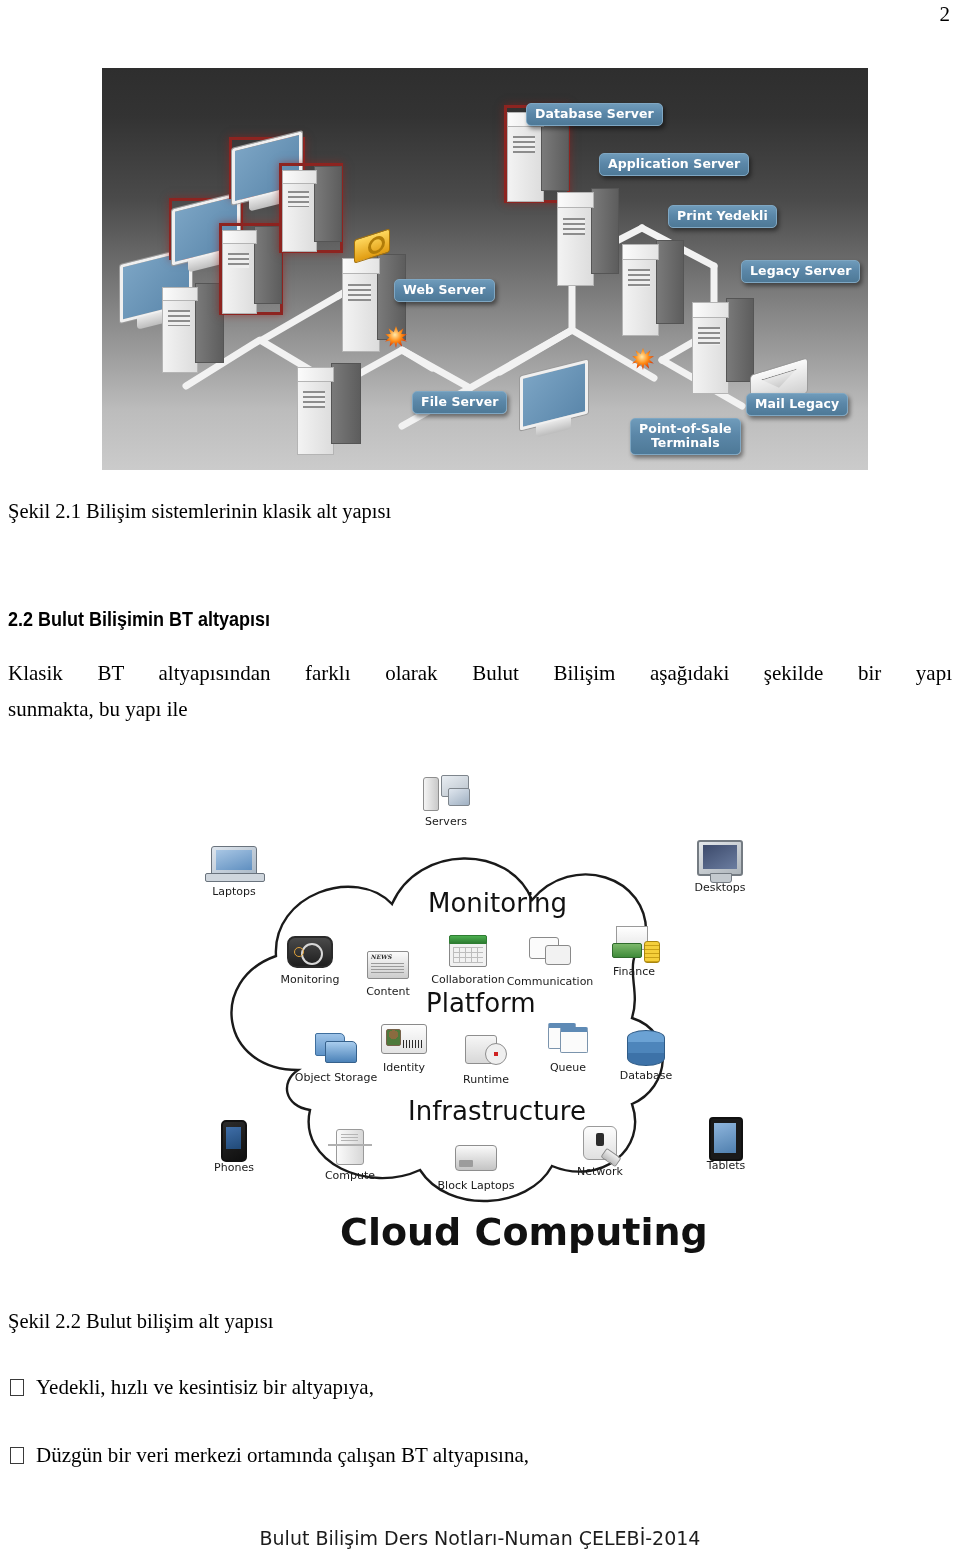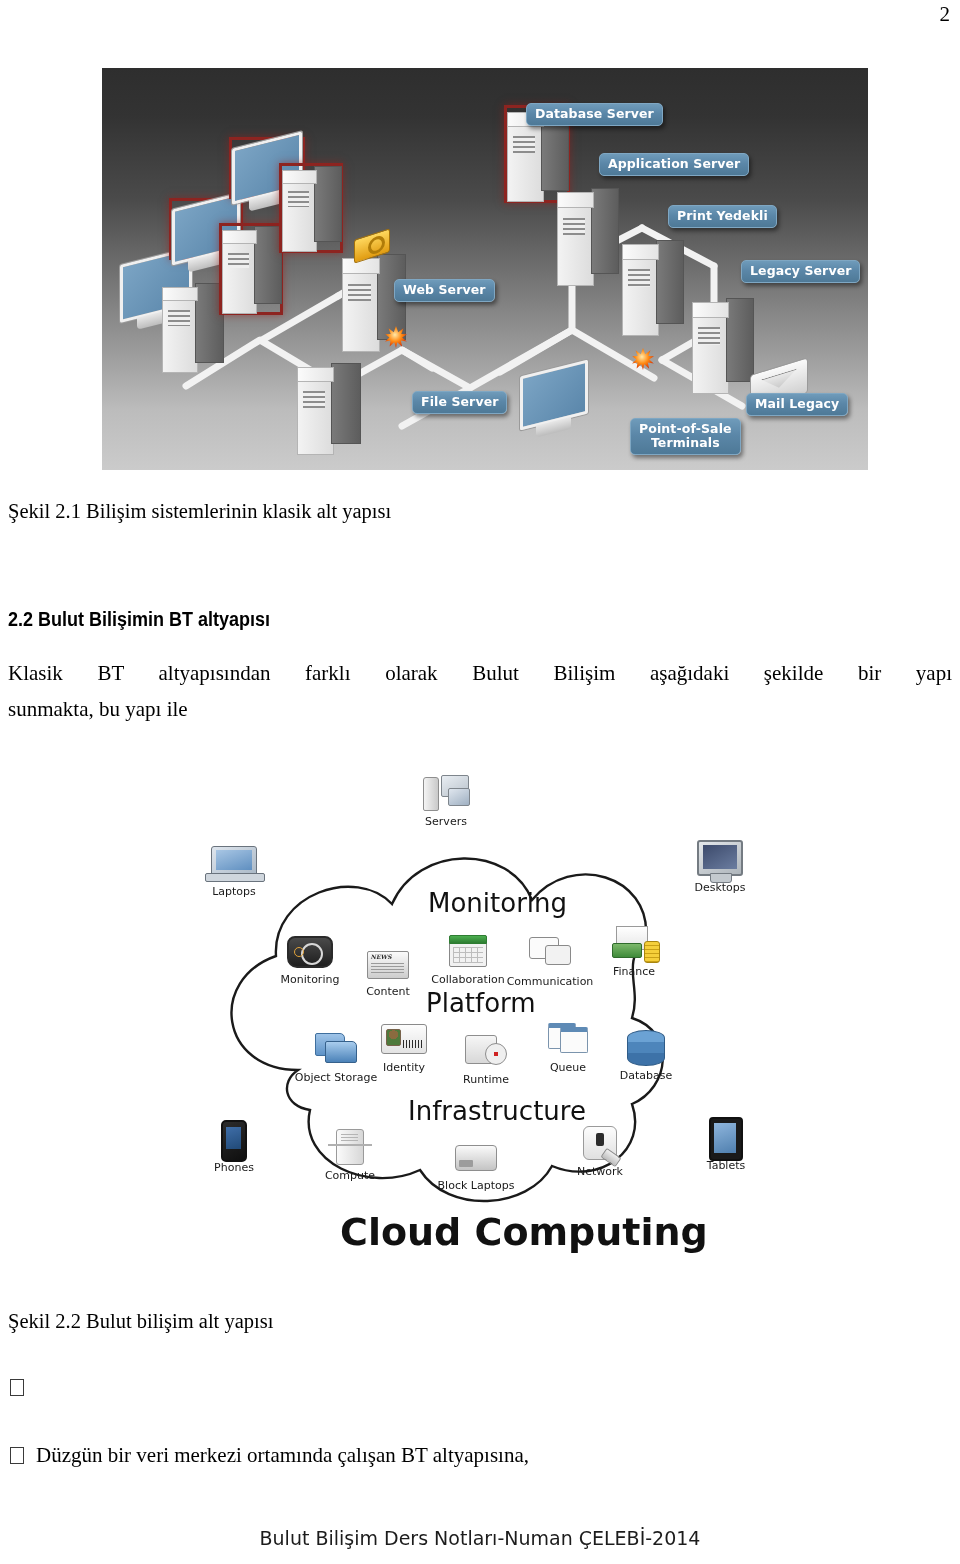--- a/index.html
+++ b/index.html
@@ -754,19 +754,19 @@
       </span>
     <span>Network</span>
   </div>
 
   <div id="cloud-title" style="left:160px; top:440px;">Cloud Computing</div>
 </div>
 
 <div class="fig-caption" style="top:1310px;">Şekil 2.2 Bulut bilişim alt yapısı</div>
 
 <div class="bullet-line" style="top:1375px;">
-  <span class="bullet-box"></span>
+  <span class="bullet-box"></span><span>Yedekli, hızlı ve kesintisiz bir altyapıya,</span>
 </div>
 <div class="bullet-line" style="top:1443px;">
   <span class="bullet-box"></span><span>Düzgün bir veri merkezi ortamında çalışan BT altyapısına,</span>
 </div>
 
 <div id="footer-note">Bulut Bilişim Ders Notları-Numan ÇELEBİ-2014</div>
 
 </body></html>

